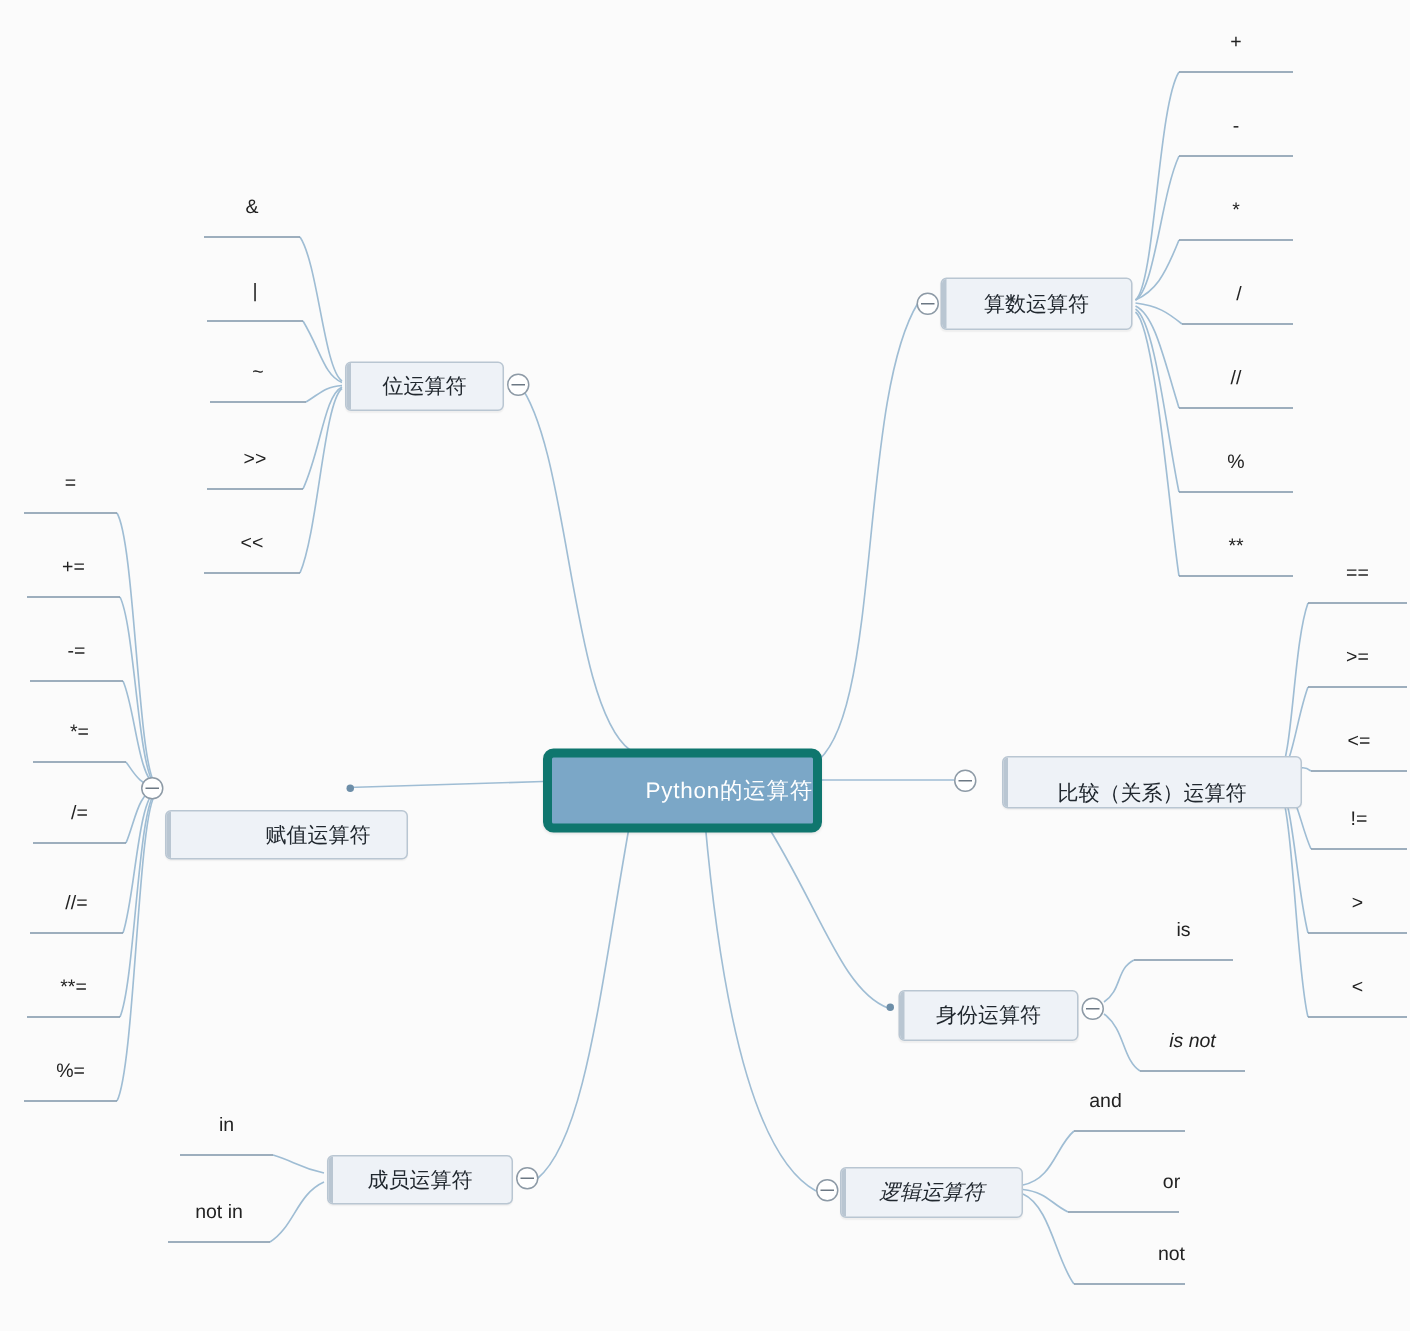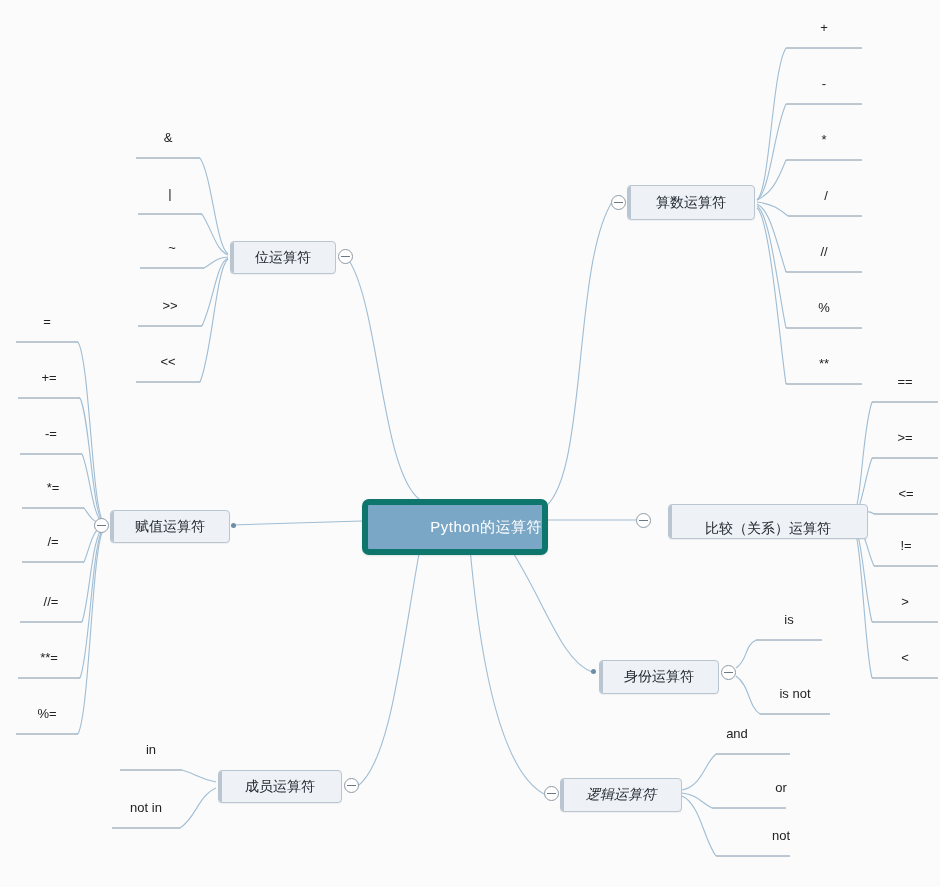--- a/index.html
+++ b/index.html
@@ -186,21 +186,21 @@
     <span>逻辑运算符</span>
   </div>
   <div class="toggle" style="left:544px;top:786px;"></div>
 
   <div class="branch-node" style="left:230px;top:241px;width:104px;height:31px;justify-content:center;">
     <span class="lbar"></span>
     <span>位运算符</span>
   </div>
   <div class="toggle" style="left:338px;top:249px;"></div>
 
-  <div class="branch-node" style="left:110px;top:510px;width:118px;height:31px;">
+  <div class="branch-node" style="left:110px;top:540px;width:118px;height:31px;padding-left:42px;">
     <span class="lbar"></span>
     <span>赋值运算符</span>
   </div>
   <div class="toggle" style="left:94px;top:518px;"></div>
   <div class="dot" style="left:231px;top:523px;"></div>
 
   <div class="branch-node" style="left:218px;top:770px;width:122px;height:31px;">
     <span class="lbar"></span>
     <span>成员运算符</span>
   </div>
@@ -215,21 +215,21 @@
   <div class="leaf" style="left:786px;top:356px;width:76px;">**</div>
 
   <div class="leaf" style="left:872px;top:374px;width:66px;">==</div>
   <div class="leaf" style="left:872px;top:430px;width:66px;">&gt;=</div>
   <div class="leaf" style="left:874px;top:486px;width:64px;">&lt;=</div>
   <div class="leaf" style="left:874px;top:538px;width:64px;">!=</div>
   <div class="leaf" style="left:872px;top:594px;width:66px;">&gt;</div>
   <div class="leaf" style="left:872px;top:650px;width:66px;">&lt;</div>
 
   <div class="leaf" style="left:756px;top:612px;width:66px;">is</div>
-  <div class="leaf" style="left:760px;top:686px;width:70px;">is not</div>
+  <div class="leaf" style="left:760px;top:686px;width:70px;font-style:italic;">is not</div>
 
   <div class="leaf" style="left:700px;top:726px;width:74px;">and</div>
   <div class="leaf" style="left:744px;top:780px;width:74px;">or</div>
   <div class="leaf" style="left:716px;top:828px;width:74px;text-align:right;">not</div>
 
   <div class="leaf" style="left:136px;top:130px;width:64px;">&amp;</div>
   <div class="leaf" style="left:138px;top:186px;width:64px;">|</div>
   <div class="leaf" style="left:140px;top:240px;width:64px;">~</div>
   <div class="leaf" style="left:138px;top:298px;width:64px;">&gt;&gt;</div>
   <div class="leaf" style="left:136px;top:354px;width:64px;">&lt;&lt;</div>

